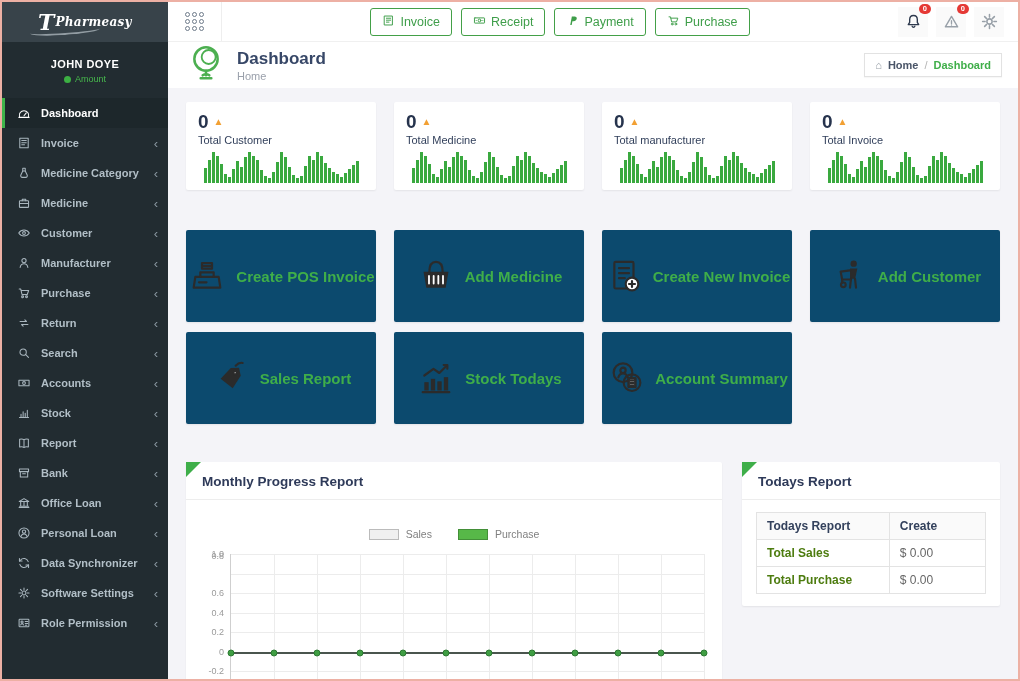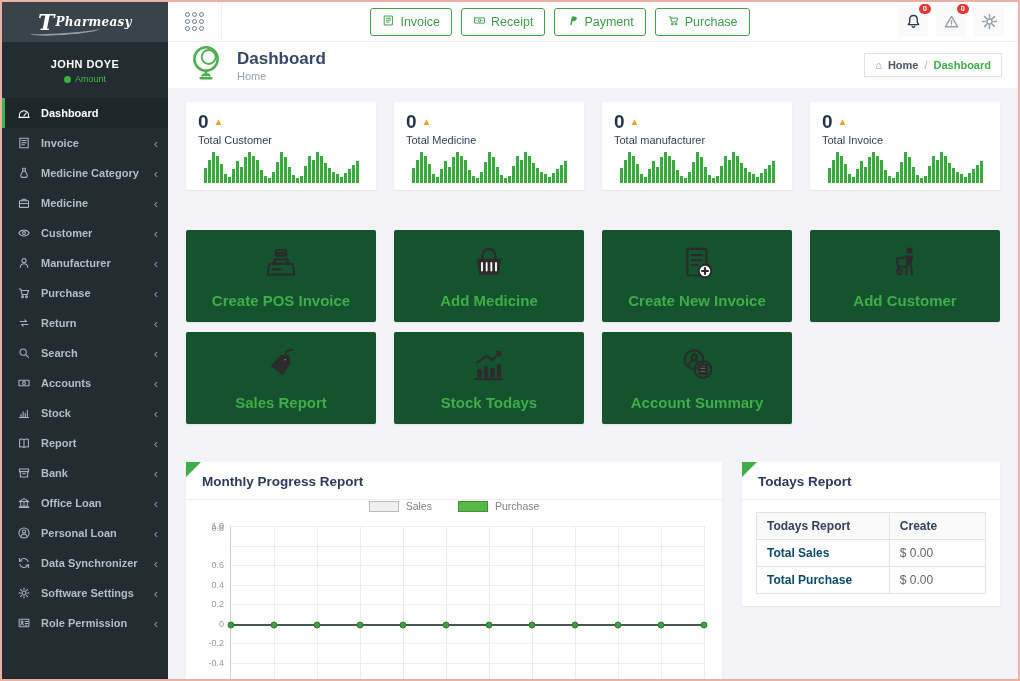--- a/index.html
+++ b/index.html
@@ -56,46 +56,46 @@
   .stats-row { display:grid; grid-template-columns:repeat(4,1fr); gap:18px; }
   .stat-card { position:relative; background:#fff; height:88px; border-radius:2px; box-shadow:0 1px 2px rgba(0,0,0,.07); padding:9px 12px; }
   .stat-num { font-size:19px; font-weight:800; color:#26334d; display:inline-block; }
   .stat-tri { color:#f2a033; font-size:10px; margin-left:5px; vertical-align:3px; }
   .stat-label { font-size:11px; color:#33415c; margin-top:1px; }
   .spark { position:absolute; left:12px; right:12px; bottom:7px; height:32px; display:flex; align-items:flex-end; justify-content:center; gap:1px; }
   .spark i { width:3px; background:#3aa93f; display:block; }
 
   
   .shortcuts { margin-top:40px; display:grid; grid-template-columns:repeat(4,1fr); gap:10px 18px; }
-  .sc-card { background:#14532d; height:92px; border-radius:2px; box-shadow:0 1px 2px rgba(0,0,0,.07); display:flex; flex-direction:column; align-items:center; justify-content:center; gap:9px; cursor:pointer; }
+  .sc-card { background:#0c4a6e; height:92px; border-radius:2px; box-shadow:0 1px 2px rgba(0,0,0,.07); display:flex; align-items:center; justify-content:center; gap:9px; cursor:pointer; }
   .sc-ico { color:#2b2b2b; height:40px; display:flex; align-items:center; }
   .sc-label { font-size:15px; font-weight:bold; color:#3fae49; }
 
   
   .panels { margin-top:38px; display:flex; gap:20px; align-items:flex-start; }
   .panel { position:relative; background:#fff; border-radius:2px; box-shadow:0 1px 2px rgba(0,0,0,.07); }
   .fold { position:absolute; top:0; left:0; width:0; height:0; border-top:15px solid #3eae49; border-right:15px solid transparent; }
   .panel-title { padding:12px 16px 10px; font-size:13.5px; font-weight:bold; color:#2e3a59; border-bottom:1px solid #ededed; }
   .chart-panel { flex:1; height:320px; }
-  .legend { margin-top:0; display:flex; justify-content:center; gap:26px; font-size:10.5px; color:#808080; }
+  .legend { margin-top:28px; display:flex; justify-content:center; gap:26px; font-size:10.5px; color:#808080; }
   .lg-item { display:flex; align-items:center; gap:7px; }
   .lg-box { width:30px; height:11px; border:1px solid rgba(0,0,0,.22); }
   .plot-wrap { margin:14px 18px 0 44px; position:relative; height:210px; }
   .plot { position:relative; width:100%; height:100%; border-left:1px solid #cfcfcf; }
   .hline { position:absolute; left:0; right:0; border-top:1px solid #ececec; }
   .vline { position:absolute; top:0; bottom:0; border-left:1px solid #ececec; }
   .ytick { position:absolute; right:100%; margin-right:7px; transform:translateY(-50%); font-size:9px; color:#9a9a9a; white-space:nowrap; }
   .zero-line { position:absolute; left:0; right:0; border-top:2px solid #4a554e; }
   .dot { position:absolute; width:7px; height:7px; border-radius:50%; background:#3f9e43; border:1.5px solid #2d7a33; transform:translate(-50%,-50%); }
 
   .todays-panel { width:258px; min-width:258px; padding-bottom:12px; }
   .tr-table { margin:12px 14px 0; width:calc(100% - 28px); border-collapse:collapse; font-size:12px; }
   .tr-table th, .tr-table td { border:1px solid #e3e3e3; padding:6px 10px; text-align:left; }
   .tr-table th { color:#33415c; background:#fafafa; font-weight:bold; }
-  .tr-table td.k { color:#0c4a6e; font-weight:bold; width:58%; }
+  .tr-table td.k { color:#4d7c0f; font-weight:bold; width:58%; }
   .tr-table td.v { color:#666; }
 </style>
 </head>
 <body>
 
 <div class="screen">
 
   <aside class="sidebar">
     <div class="logo">
       <span class="logo-t">T</span>

